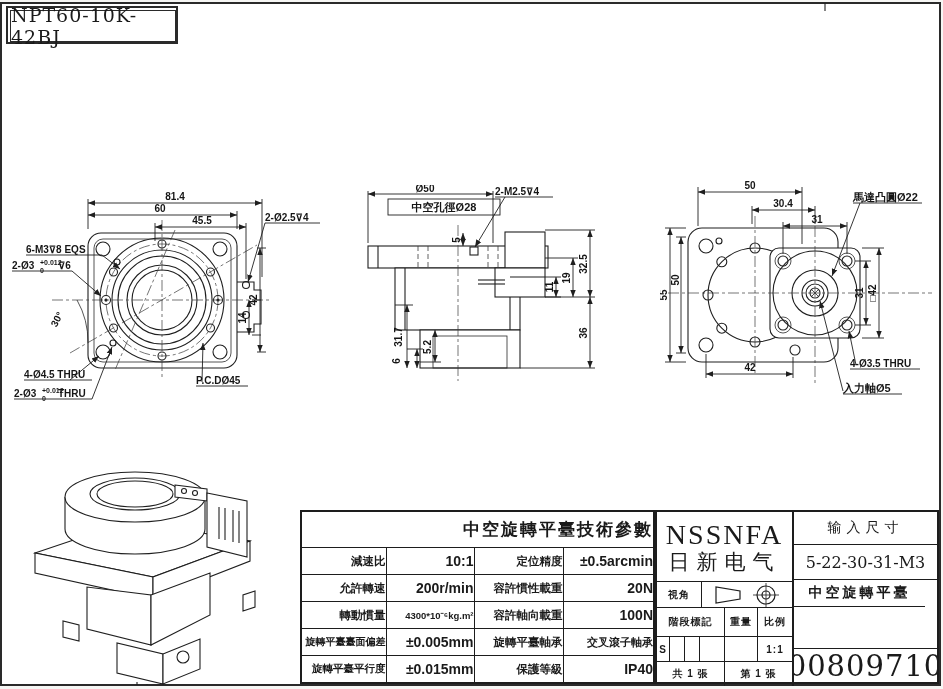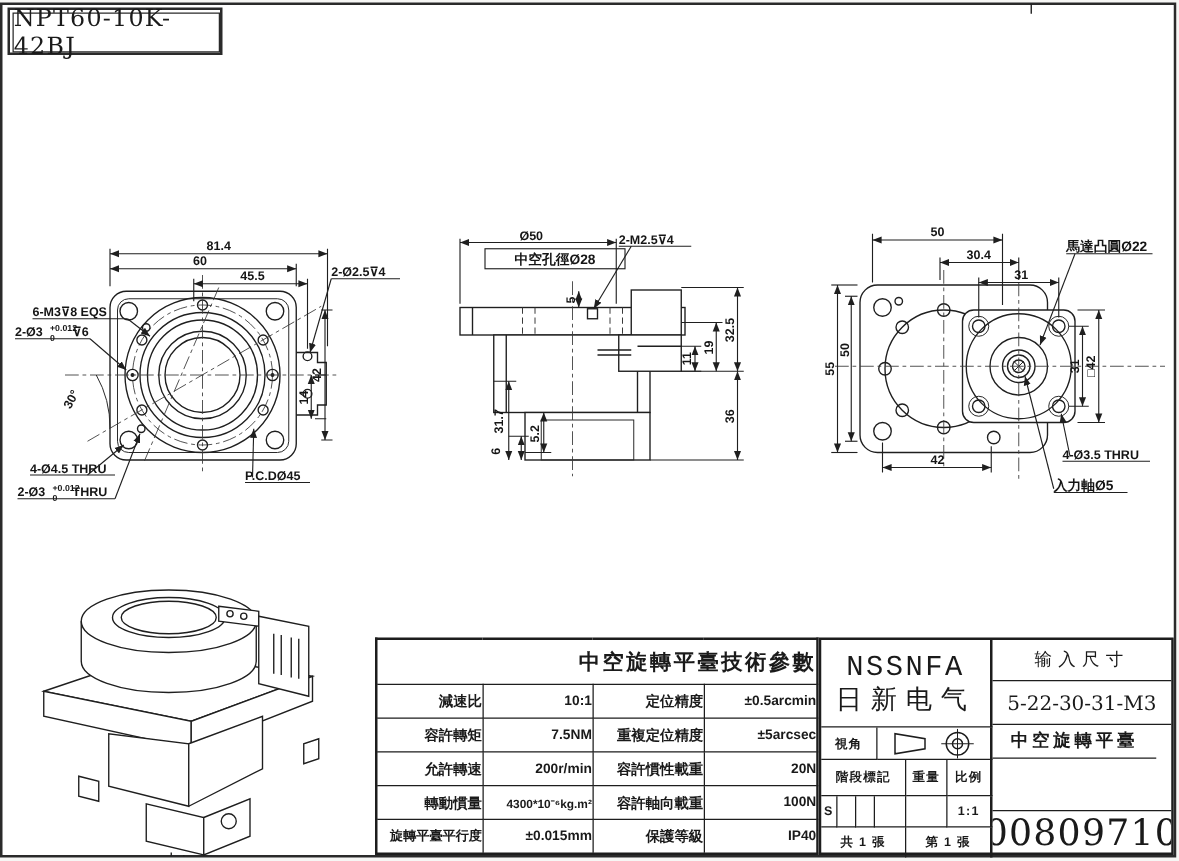--- a/index.html
+++ b/index.html
@@ -17,30 +17,30 @@
   .cl{stroke:#3a3a3a;stroke-width:0.7;fill:none;stroke-dasharray:11 3 3 3;}
   .dash{stroke:#3a3a3a;stroke-width:0.8;fill:none;stroke-dasharray:5 3;}
   .dl{stroke:#1f1f1f;stroke-width:0.9;fill:none;}
   
   .spec{position:absolute;left:300px;top:510px;width:353px;height:174px;}
   .spec table{border-collapse:collapse;table-layout:fixed;width:353px;height:174px;}
   .spec td{border:1.5px solid #1d1d1d;text-align:right;vertical-align:middle;padding:0;
     font-weight:bold;overflow:hidden;white-space:nowrap;}
   .spec .t-title{font-size:17px;letter-spacing:2px;}
   .spec .c-param{font-size:11.5px;margin-top:45px;}
-  .spec .c-val{font-size:11px;}
+  .spec .c-val{font-size:14px;}
   .spec table{border:2px solid #1d1d1d;}
   
   .tb{position:absolute;left:655px;top:510px;width:284px;height:174px;border:2px solid #1d1d1d;box-sizing:border-box;background:#fff;}
   .cell{position:absolute;box-sizing:border-box;display:flex;align-items:center;justify-content:center;overflow:hidden;white-space:nowrap;}
   .br{border-right:1.5px solid #1d1d1d;}
   .bb{border-bottom:1.5px solid #1d1d1d;}
   .brr{border-right:2px solid #1d1d1d;}
   .company{flex-direction:column;line-height:1.1;}
-  .company .en{font-family:Liberation Mono, monospace;font-size:23px;letter-spacing:2px;}
+  .company .en{font-family:Liberation Serif, serif;font-size:28px;letter-spacing:2px;}
   .company .cn{font-size:21px;letter-spacing:7px;font-weight:normal;}
   .lbl-cn{font-size:14px;letter-spacing:5px;font-weight:normal;}
   .val-serif{font-family:"DejaVu Serif",serif;font-size:16px;}
   .small-b{font-size:10px;font-weight:bold;letter-spacing:1px;}
   .title-cn{font-size:14px;font-weight:bold;letter-spacing:3px;}
   .dwgnum{font-family:"DejaVu Serif",serif;font-size:29px;letter-spacing:1px;}
 </style>
 </head>
 <body>
 
@@ -333,36 +333,36 @@
         <tr style="height:28px">
           <td colspan="4" class="t-title">中空旋轉平臺技術參數</td>
         </tr>
     <tr style="height:20.8px">
       <td class="c-param">減速比</td>
       <td class="c-val">10:1</td>
       <td class="c-param">定位精度</td>
       <td class="c-val">±0.5arcmin</td>
     </tr>
     <tr style="height:20.8px">
-      <td class="c-param">容許轉矩</td>
-      <td class="c-val">7.5NM</td>
-      <td class="c-param">重複定位精度</td>
-      <td class="c-val">±5arcsec</td>
-    </tr>
-    <tr style="height:20.8px">
       <td class="c-param">允許轉速</td>
       <td class="c-val">200r/min</td>
       <td class="c-param">容許慣性載重</td>
       <td class="c-val">20N</td>
     </tr>
     <tr style="height:20.8px">
       <td class="c-param">轉動慣量</td>
       <td class="c-val" style="font-size:9.5px">4300*10⁻⁶kg.m²</td>
       <td class="c-param">容許軸向載重</td>
       <td class="c-val">100N</td>
+    </tr>
+    <tr style="height:20.8px">
+      <td class="c-param" style="font-size:10px">旋轉平臺臺面偏差</td>
+      <td class="c-val">±0.005mm</td>
+      <td class="c-param">旋轉平臺軸承</td>
+      <td class="c-val" style="font-size:11px">交叉滾子軸承</td>
     </tr>
     <tr style="height:20.8px">
       <td class="c-param" style="font-size:10.5px">旋轉平臺平行度</td>
       <td class="c-val">±0.015mm</td>
       <td class="c-param">保護等級</td>
       <td class="c-val">IP40</td>
     </tr>
   </tbody>
     </table>
 </div>

